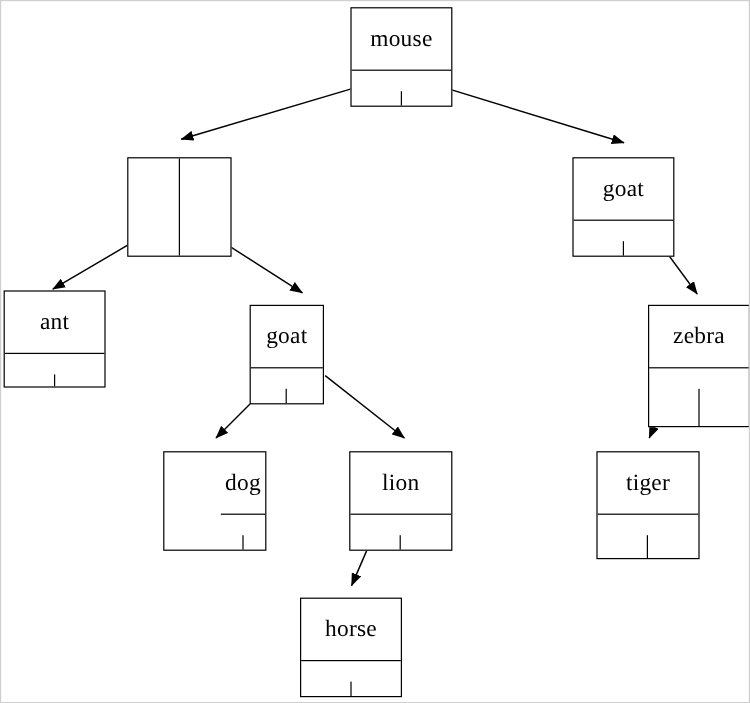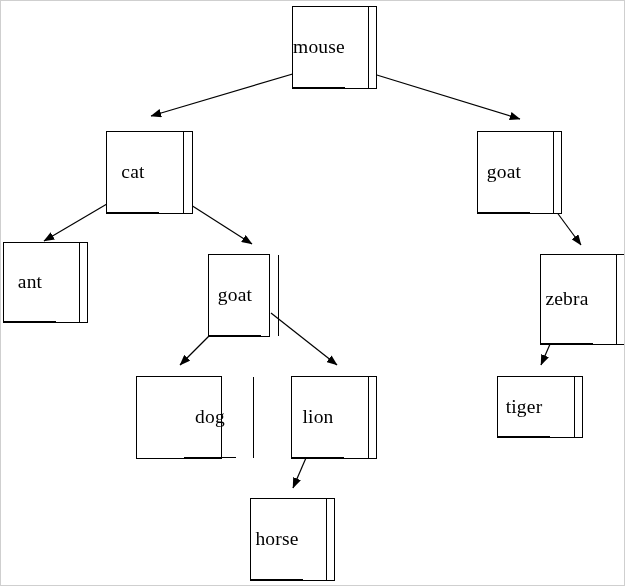--- a/index.html
+++ b/index.html
@@ -24,21 +24,21 @@
     width: 625px;
     height: 586px;
     pointer-events: none;
   }
   .node {
     position: absolute;
     box-sizing: border-box;
     border: 1.3px solid #000000;
     background: #ffffff;
     display: flex;
-    flex-direction: row;
+    flex-direction: column;
     gap: 17px;
   }
   .node-label {
     flex: 0 0 52px;
     display: flex;
     align-items: center;
     justify-content: center;
     font-size: 19.5px;
     color: #000000;
     line-height: 1;
@@ -85,21 +85,20 @@
 
   <div id="nodes-layer">
       <div class="node" style="left: 291px; top: 5px; width: 85px; height: 83px;">
         <div class="node-label" style="flex-basis: 52px;">mouse</div>
         <div class="node-ptrs">
           <div class="ptr left"></div>
           <div class="ptr right"></div>
         </div>
       </div>
       <div class="node" style="left: 105px; top: 130px; width: 87px; height: 83px;">
-        <div class="node-label" style="flex-basis: 52px;">cat</div>
         <div class="node-ptrs">
           <div class="ptr left"></div>
           <div class="ptr right"></div>
         </div>
       </div>
       <div class="node" style="left: 476px; top: 130px; width: 85px; height: 83px;">
         <div class="node-label" style="flex-basis: 52px;">goat</div>
         <div class="node-ptrs">
           <div class="ptr left"></div>
           <div class="ptr right"></div>
@@ -112,42 +111,42 @@
           <div class="ptr right"></div>
         </div>
       </div>
       <div class="node" style="left: 207px; top: 253px; width: 62px; height: 83px;">
         <div class="node-label" style="flex-basis: 52px;">goat</div>
         <div class="node-ptrs">
           <div class="ptr left"></div>
           <div class="ptr right"></div>
         </div>
       </div>
-      <div class="node" style="left: 539px; top: 253px; width: 85px; height: 91px;">
+      <div class="node" style="left: 539px; top: 253px; width: 85px; height: 102px;">
         <div class="node-label" style="flex-basis: 52px;">zebra</div>
         <div class="node-ptrs">
           <div class="ptr left"></div>
           <div class="ptr right"></div>
         </div>
       </div>
       <div class="node" style="left: 135px; top: 375px; width: 86px; height: 83px; padding-left: 47px;">
         <div class="node-label" style="flex-basis: 52px;">dog</div>
         <div class="node-ptrs">
           <div class="ptr left"></div>
           <div class="ptr right"></div>
         </div>
       </div>
       <div class="node" style="left: 290px; top: 375px; width: 86px; height: 83px;">
         <div class="node-label" style="flex-basis: 52px;">lion</div>
         <div class="node-ptrs">
           <div class="ptr left"></div>
           <div class="ptr right"></div>
         </div>
       </div>
-      <div class="node" style="left: 496px; top: 375px; width: 86px; height: 62px; text-align: center;">
+      <div class="node" style="left: 496px; top: 375px; width: 86px; height: 90px; text-align: center;">
         <div class="node-label" style="flex-basis: 52px;">tiger</div>
         <div class="node-ptrs">
           <div class="ptr left"></div>
           <div class="ptr right"></div>
         </div>
       </div>
       <div class="node" style="left: 249px; top: 497px; width: 85px; height: 83px;">
         <div class="node-label" style="flex-basis: 52px;">horse</div>
         <div class="node-ptrs">
           <div class="ptr left"></div>

